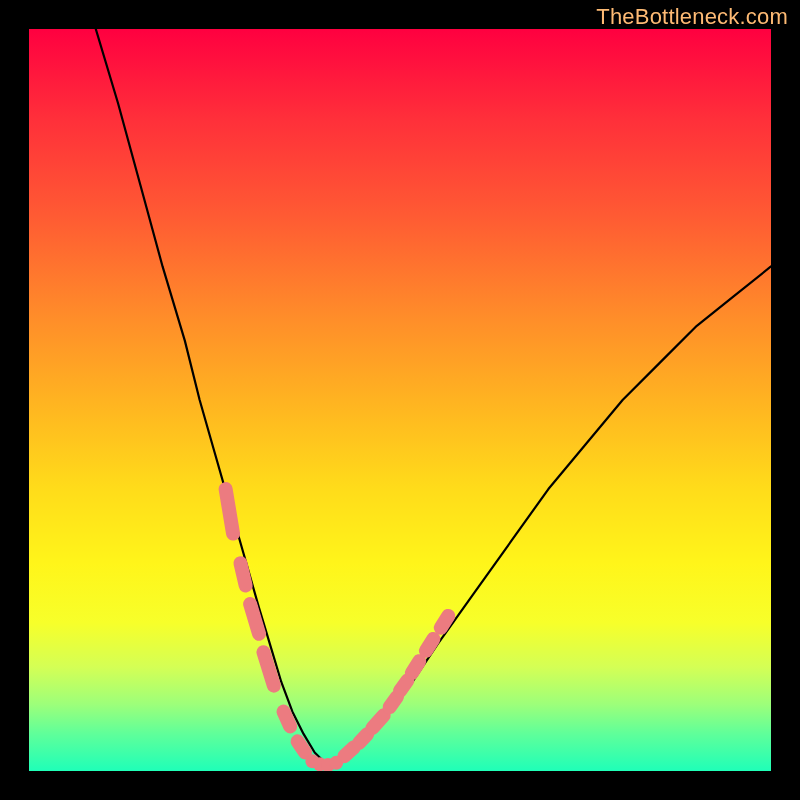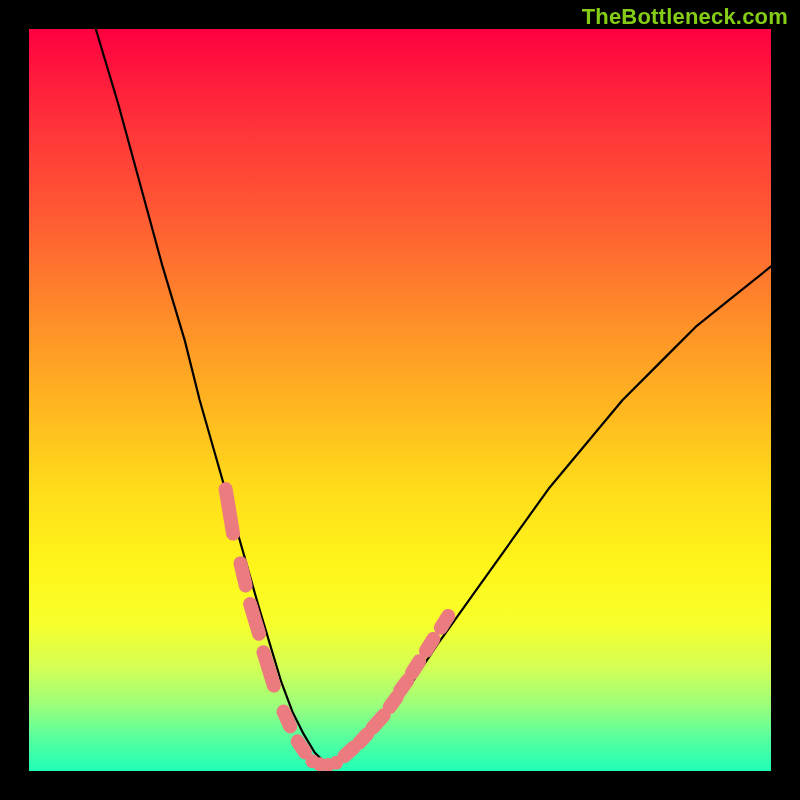--- a/index.html
+++ b/index.html
@@ -48,22 +48,22 @@
   }
   .svg-layer {
     position: absolute;
     inset: 0;
   }
   .watermark {
     position: absolute;
     top: 4px;
     right: 12px;
     font-size: 22px;
-    font-weight: 700;
-    color: #84cc16;
+    font-weight: 400;
+    color: #fdba74;
     letter-spacing: 0.2px;
     user-select: none;
   }
 </style>
 </head>
 <body>
 
 <div class="frame">
   <div class="plot">
     <div class="gradient"></div>

